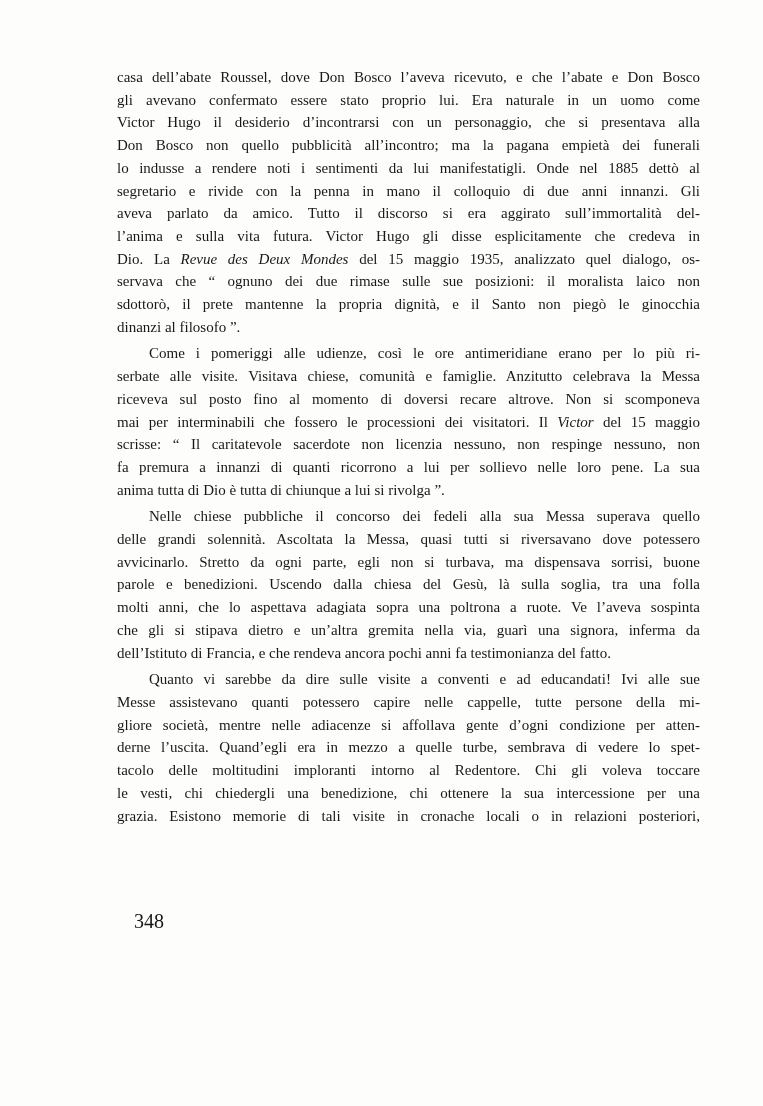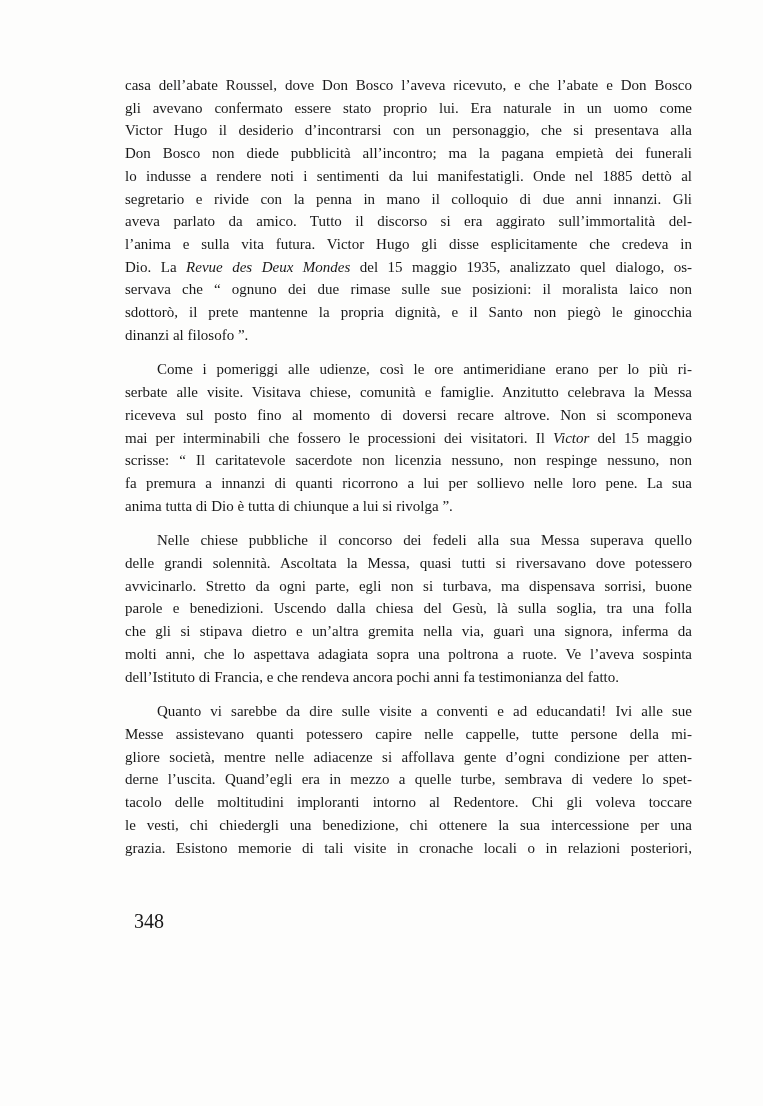--- a/index.html
+++ b/index.html
@@ -19,21 +19,21 @@
     left: 113px;
     top: 62px;
     width: 591px;
     color: #181818;
     font-family: "Liberation Serif", serif;
     font-size: 15px;
     line-height: 22.7px;
     -webkit-font-smoothing: antialiased;
   }
   .paragraph {
-    margin: 12px;
+    margin: 4px;
     padding: 0;
   }
   .line {
     text-align: justify;
     text-align-last: justify;
   }
   .line.nojust {
     text-align-last: left;
   }
   .line.indent {
@@ -54,21 +54,21 @@
 </style>
 </head>
 <body>
 
 <div class="page">
   <div class="text-block" id="text-block">
       <div class="paragraph">
         <div class="line"><span>casa dell’abate Roussel, dove Don Bosco l’aveva ricevuto, e che l’abate e Don Bosco</span></div>
         <div class="line"><span>gli avevano confermato essere stato proprio lui. Era naturale in un uomo come</span></div>
         <div class="line"><span>Victor Hugo il desiderio d’incontrarsi con un personaggio, che si presentava alla</span></div>
-        <div class="line"><span>Don Bosco non diede pubblicità all’incontro; ma la pagana empietà dei funerali</span></div>
+        <div class="line"><span>Don Bosco non quello pubblicità all’incontro; ma la pagana empietà dei funerali</span></div>
         <div class="line"><span>lo indusse a rendere noti i sentimenti da lui manifestatigli. Onde nel 1885 dettò al</span></div>
         <div class="line"><span>segretario e rivide con la penna in mano il colloquio di due anni innanzi. Gli</span></div>
         <div class="line"><span>aveva parlato da amico. Tutto il discorso si era aggirato sull’immortalità del-</span></div>
         <div class="line"><span>l’anima e sulla vita futura. Victor Hugo gli disse esplicitamente che credeva in</span></div>
         <div class="line"><span>Dio. La </span><span class="italic">Revue des Deux Mondes</span><span> del 15 maggio 1935, analizzato quel dialogo, os-</span></div>
         <div class="line"><span>servava che “ ognuno dei due rimase sulle sue posizioni: il moralista laico non</span></div>
         <div class="line"><span>sdottorò, il prete mantenne la propria dignità, e il Santo non piegò le ginocchia</span></div>
         <div class="line nojust"><span>dinanzi al filosofo ”.</span></div>
       </div>
       <div class="paragraph">
@@ -78,22 +78,22 @@
         <div class="line"><span>mai per interminabili che fossero le processioni dei visitatori. Il </span><span class="italic">Victor</span><span> del 15 maggio</span></div>
         <div class="line"><span>scrisse: “ Il caritatevole sacerdote non licenzia nessuno, non respinge nessuno, non</span></div>
         <div class="line"><span>fa premura a innanzi di quanti ricorrono a lui per sollievo nelle loro pene. La sua</span></div>
         <div class="line nojust"><span>anima tutta di Dio è tutta di chiunque a lui si rivolga ”.</span></div>
       </div>
       <div class="paragraph">
         <div class="line indent"><span>Nelle chiese pubbliche il concorso dei fedeli alla sua Messa superava quello</span></div>
         <div class="line"><span>delle grandi solennità. Ascoltata la Messa, quasi tutti si riversavano dove potessero</span></div>
         <div class="line"><span>avvicinarlo. Stretto da ogni parte, egli non si turbava, ma dispensava sorrisi, buone</span></div>
         <div class="line"><span>parole e benedizioni. Uscendo dalla chiesa del Gesù, là sulla soglia, tra una folla</span></div>
+        <div class="line"><span>molti anni, che lo aspettava adagiata sopra una poltrona a ruote. Ve l’aveva sospinta</span></div>
         <div class="line"><span>che gli si stipava dietro e un’altra gremita nella via, guarì una signora, inferma da</span></div>
-        <div class="line"><span>molti anni, che lo aspettava adagiata sopra una poltrona a ruote. Ve l’aveva sospinta</span></div>
         <div class="line nojust"><span>dell’Istituto di Francia, e che rendeva ancora pochi anni fa testimonianza del fatto.</span></div>
       </div>
       <div class="paragraph">
         <div class="line indent"><span>Quanto vi sarebbe da dire sulle visite a conventi e ad educandati! Ivi alle sue</span></div>
         <div class="line"><span>Messe assistevano quanti potessero capire nelle cappelle, tutte persone della mi-</span></div>
         <div class="line"><span>gliore società, mentre nelle adiacenze si affollava gente d’ogni condizione per atten-</span></div>
         <div class="line"><span>derne l’uscita. Quand’egli era in mezzo a quelle turbe, sembrava di vedere lo spet-</span></div>
         <div class="line"><span>tacolo delle moltitudini imploranti intorno al Redentore. Chi gli voleva toccare</span></div>
         <div class="line"><span>le vesti, chi chiedergli una benedizione, chi ottenere la sua intercessione per una</span></div>
         <div class="line"><span>grazia. Esistono memorie di tali visite in cronache locali o in relazioni posteriori,</span></div>

